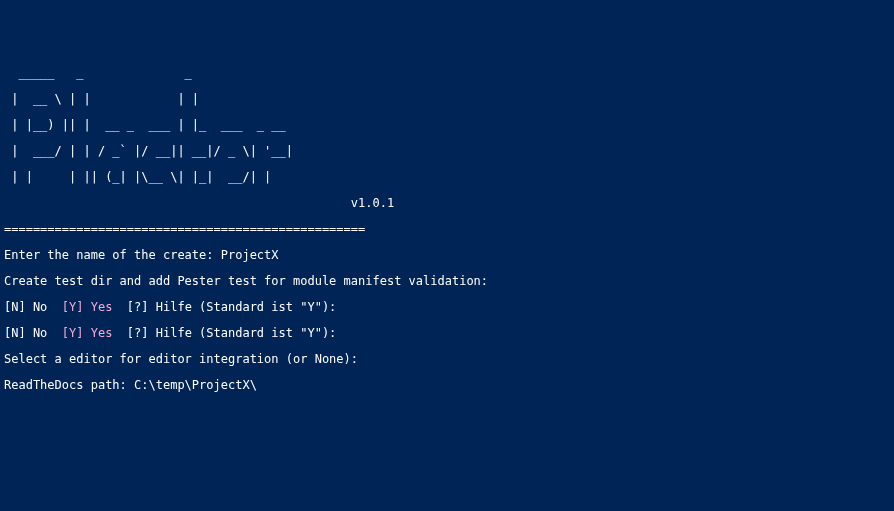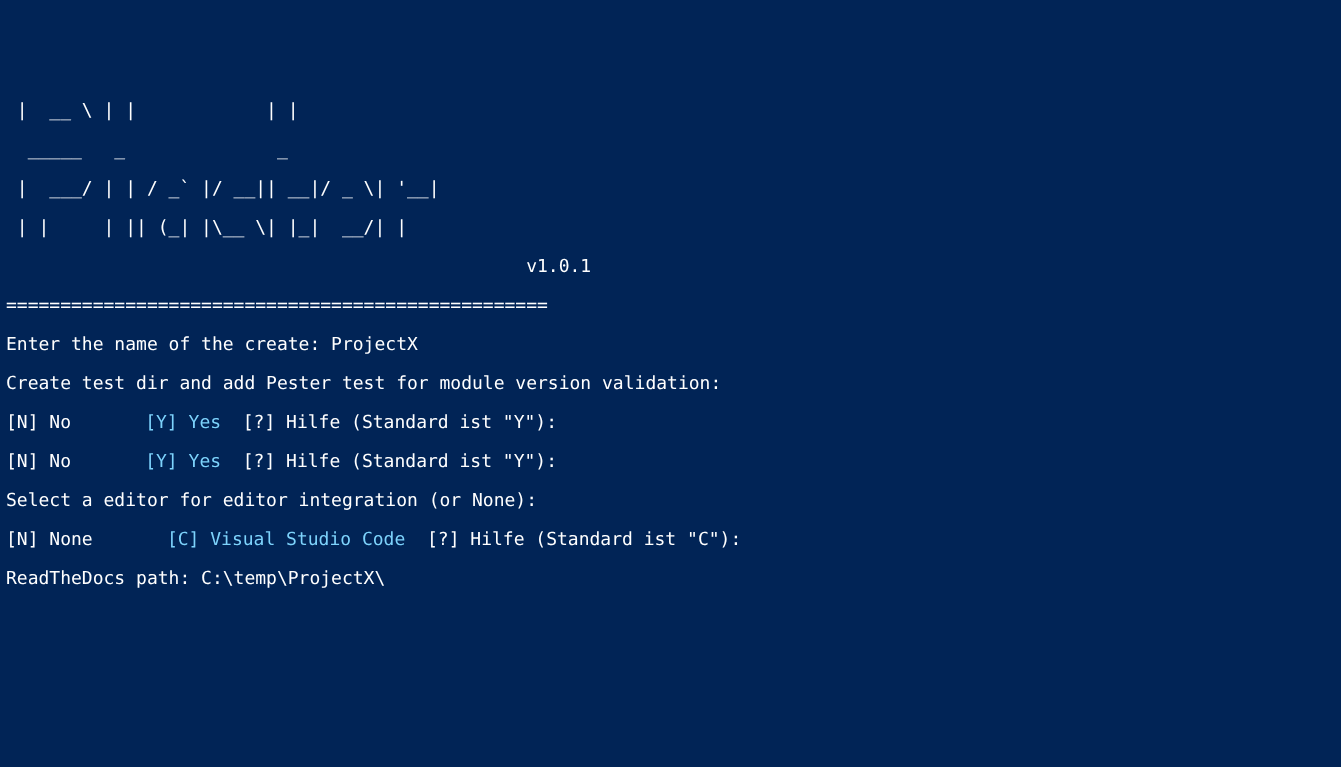--- a/index.html
+++ b/index.html
@@ -9,40 +9,40 @@
       font-family: Consolas, 'Lucida Console', monospace;
       font-size: 12px;
       line-height: 13px;
       width: 894px;
       height: 511px;
       padding: 2px 4px;
       white-space: pre;
       overflow: hidden;
     }
     .line { display: block; min-height: 13px; }
-    .yellow { color: #7dd3fc; margin-left: 35px; }
+    .yellow { color: #f9a8d4; }
   </style>
 </head>
 <body>
 
 
 
 <div>
+<span class="line">  _____   _              _</span>
 <span class="line"> |  __ \ | |            | |</span>
-<span class="line">  _____   _              _</span>
+<span class="line"> | |__) || |  __ _  ___ | |_  ___  _ __</span>
 <span class="line"> |  ___/ | | / _` |/ __|| __|/ _ \| '__|</span>
 <span class="line"> | |     | || (_| |\__ \| |_|  __/| |</span>
 <span class="line">                                                v1.0.1</span>
 <span class="line">==================================================</span>
 <span class="line">Enter the name of the create: ProjectX</span>
-<span class="line">Create test dir and add Pester test for module version validation:</span>
+<span class="line">Create test dir and add Pester test for module manifest validation:</span>
 <span class="line"><span>[N] No  </span><span class="yellow">[Y] Yes  </span><span>[?] Hilfe (Standard ist "Y"):</span></span>
 <span class="line"><span>[N] No  </span><span class="yellow">[Y] Yes  </span><span>[?] Hilfe (Standard ist "Y"):</span></span>
 <span class="line">Select a editor for editor integration (or None):</span>
-<span class="line"><span>[N] None  </span><span class="yellow">[C] Visual Studio Code  </span><span>[?] Hilfe (Standard ist "C"):</span></span>
 <span class="line">ReadTheDocs path: C:\temp\ProjectX\</span>
 <span class="line"></span>
 
 
 
 
 
 
 
 

